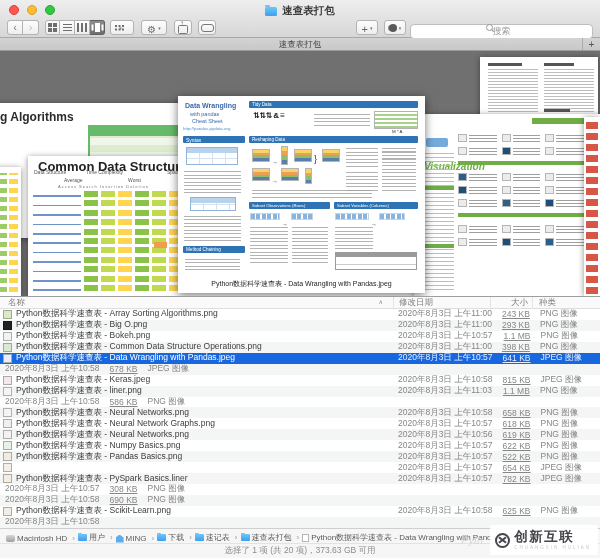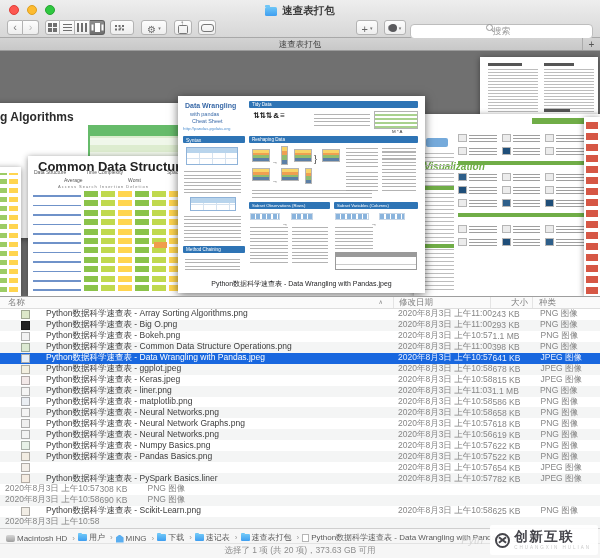--- a/index.html
+++ b/index.html
@@ -127,24 +127,24 @@
   .h-name{flex:0 0 393px;padding-left:8px;box-sizing:border-box;position:relative;}
   .h-sort{position:absolute;right:10px;top:1px;font-size:6px;color:#8a8a8a;}
   .h-date{flex:0 0 97px;padding-left:5px;box-sizing:border-box;border-left:1px solid #e4e4e4;height:100%;display:flex;align-items:center;}
   .h-size{flex:0 0 42px;text-align:right;padding-right:4px;box-sizing:border-box;border-left:1px solid #e4e4e4;height:100%;display:flex;align-items:center;justify-content:flex-end;}
   .h-kind{flex:1;padding-left:6px;box-sizing:border-box;border-left:1px solid #e4e4e4;height:100%;display:flex;align-items:center;}
   .listrows{position:absolute;top:309px;left:0;right:0;height:219px;background:#fff;}
   .row{height:10.95px;display:flex;align-items:center;font-size:8.5px;color:#3c3c3c;}
   .row:nth-child(even){background:#f4f5f5;}
   .row.selected{background:#1867df;color:#fff;}
   .row.selected .r-sub{color:#e8efff;}
-  .r-name{flex:0 0 393px;display:flex;align-items:center;padding-left:21px;box-sizing:border-box;overflow:hidden;white-space:nowrap;gap:16px;}
+  .r-name{flex:0 0 393px;display:flex;align-items:center;padding-left:3px;box-sizing:border-box;overflow:hidden;white-space:nowrap;gap:4px;}
   .thumb{flex:0 0 9px;width:9px;height:9px;box-sizing:border-box;border:0.5px solid rgba(0,0,0,.28);}
   .r-date{flex:0 0 97px;padding-left:5px;box-sizing:border-box;white-space:nowrap;}
-  .r-size{flex:0 0 42px;text-align:left;padding-right:4px;box-sizing:border-box;white-space:nowrap;}
+  .r-size{flex:0 0 42px;text-align:right;padding-right:4px;box-sizing:border-box;white-space:nowrap;text-decoration:underline;}
   .r-kind{flex:1;padding-left:6px;box-sizing:border-box;white-space:nowrap;}
   .r-sub{color:#868686;}
 
   
   .pathbar{position:absolute;top:528px;left:0;right:0;height:15px;box-sizing:border-box;background:#f6f6f6;border-top:1px solid #cfcfcf;display:flex;align-items:flex-end;padding-left:6px;font-size:8px;color:#5a5a5a;overflow:hidden;white-space:nowrap;}
   .pb-item{display:flex;align-items:center;gap:2px;}
   .pb-item:not(:last-child)::after{content:'›';color:#9a9a9a;margin:0 3px;font-size:8px;}
   .pb-ic{display:inline-block;}
   .ic-disk{width:9px;height:7px;background:linear-gradient(#d6d6d6,#9f9f9f);border-radius:2px;}
   .ic-folder{width:9px;height:7px;background:linear-gradient(#6ec6f7,#3e9ef0);border-radius:1px;position:relative;}
@@ -415,24 +415,20 @@
         <div class="r-name">
           <span class="thumb" style="background: rgb(232, 238, 246);"></span>
           <span>Python数据科学速查表 - Data Wrangling with Pandas.jpeg</span>
         </div>
         <div class="r-date r-sub">2020年8月3日 上午10:57</div>
         <div class="r-size r-sub">641 KB</div>
         <div class="r-kind r-sub">JPEG 图像</div>
       </div>
 
       <div class="row">
-        <div class="r-name">
-          <span class="thumb" style="background: rgb(243, 239, 224);"></span>
-          <span>Python数据科学速查表 - ggplot.jpeg</span>
-        </div>
         <div class="r-date r-sub">2020年8月3日 上午10:58</div>
         <div class="r-size r-sub">678 KB</div>
         <div class="r-kind r-sub">JPEG 图像</div>
       </div>
 
       <div class="row">
         <div class="r-name">
           <span class="thumb" style="background: rgb(243, 233, 233);"></span>
           <span>Python数据科学速查表 - Keras.jpeg</span>
         </div>
@@ -445,24 +441,20 @@
         <div class="r-name">
           <span class="thumb" style="background: rgb(244, 244, 244);"></span>
           <span>Python数据科学速查表 - liner.png</span>
         </div>
         <div class="r-date r-sub">2020年8月3日 上午11:03</div>
         <div class="r-size r-sub">1.1 MB</div>
         <div class="r-kind r-sub">PNG 图像</div>
       </div>
 
       <div class="row">
-        <div class="r-name">
-          <span class="thumb" style="background: rgb(234, 238, 243);"></span>
-          <span>Python数据科学速查表 - matplotlib.png</span>
-        </div>
         <div class="r-date r-sub">2020年8月3日 上午10:58</div>
         <div class="r-size r-sub">586 KB</div>
         <div class="r-kind r-sub">PNG 图像</div>
       </div>
 
       <div class="row">
         <div class="r-name">
           <span class="thumb" style="background: rgb(244, 244, 244);"></span>
           <span>Python数据科学速查表 - Neural Networks.png</span>
         </div>

